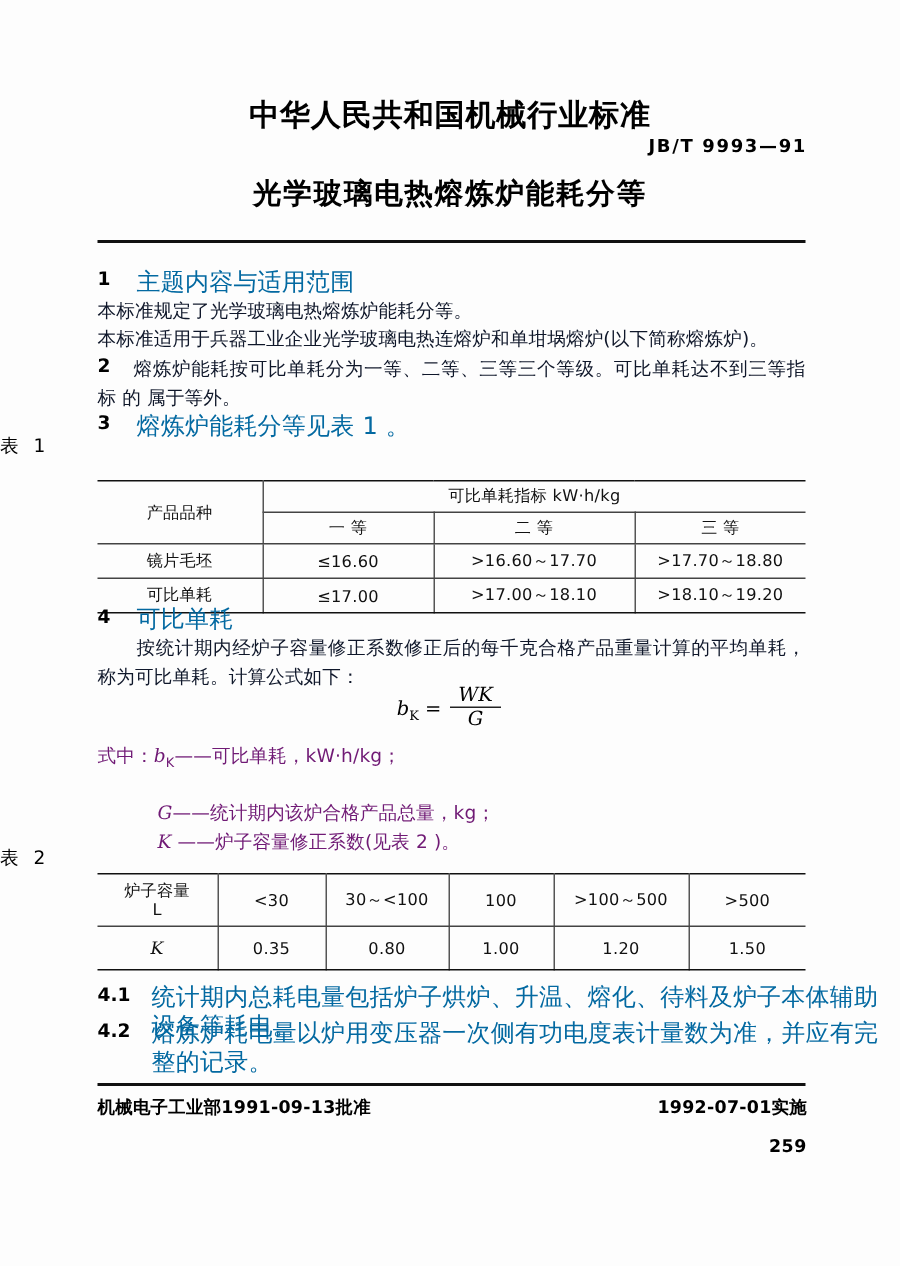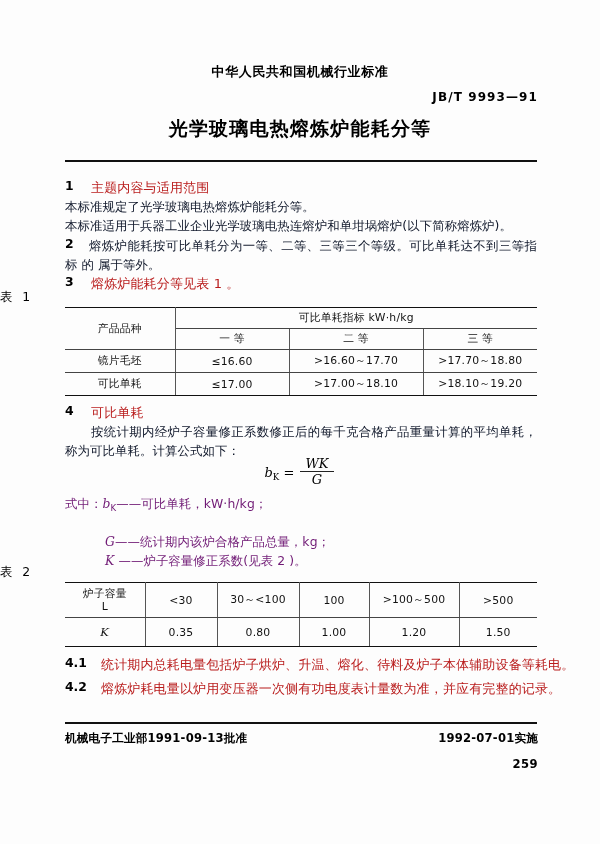--- a/index.html
+++ b/index.html
@@ -19,21 +19,21 @@
     overflow: hidden;
   }
 
   
   .hdr-std-name {
     position: absolute;
     left: 0;
     top: 63px;
     width: 600px;
     text-align: center;
-    font-size: 13px;
+    font-size: 20px;
     font-weight: bold;
     letter-spacing: 0.6px;
   }
   .hdr-std-no {
     position: absolute;
     right: 62px;
     top: 90px;
     font-size: 12px;
     font-weight: bold;
     letter-spacing: 1.1px;
@@ -54,24 +54,24 @@
     left: 65px;
     top: 160px;
     width: 472px;
     height: 2px;
     background: #111;
   }
 
   
   .body-text {
     position: absolute;
-    font-size: 13px;
+    font-size: 16px;
     line-height: 19.2px;
     letter-spacing: 0.15px;
-    color: #b91c1c;
+    color: #0369a1;
   }
   .clause-num {
     position: absolute;
     font-size: 12.4px;
     font-weight: bold;
     color: #000;
   }
   .para {
     position: absolute;
     left: 65px;
@@ -216,21 +216,21 @@
   <div class="para" style="top:216px;">本标准适用于兵器工业企业光学玻璃电热连熔炉和单坩埚熔炉(以下简称熔炼炉)。</div>
 
   <div class="clause-num" style="left:65px; top:236px;">2</div>
   <div class="para" style="top:236px; text-indent:24px;">熔炼炉能耗按可比单耗分为一等、二等、三等三个等级。可比单耗达不到三等指标 的 属于等外。</div>
 
   <div class="clause-num" style="left:65px; top:274px;">3</div>
   <div class="body-text" style="left:91px; top:274px;">熔炼炉能耗分等见表 1 。</div>
 
   <div class="tbl-caption" style="top:289px;">表  1</div>
 
-  <table class="std" style="left:65px; top:307px; width:472px;">
+  <table class="std" style="left:65px; top:320px; width:472px;">
     <colgroup>
       <col style="width:110px">
       <col style="width:114px">
       <col style="width:134px">
       <col style="width:114px">
     </colgroup>
     <tbody>
       <tr>
         <td rowspan="2" class="bt-thick bb-thin br-thin cell-cn" style="height:40px;">产品品种</td>
         <td colspan="3" class="bt-thick bb-thin cell-cn" style="height:20px;">可比单耗指标  kW·h/kg</td>

